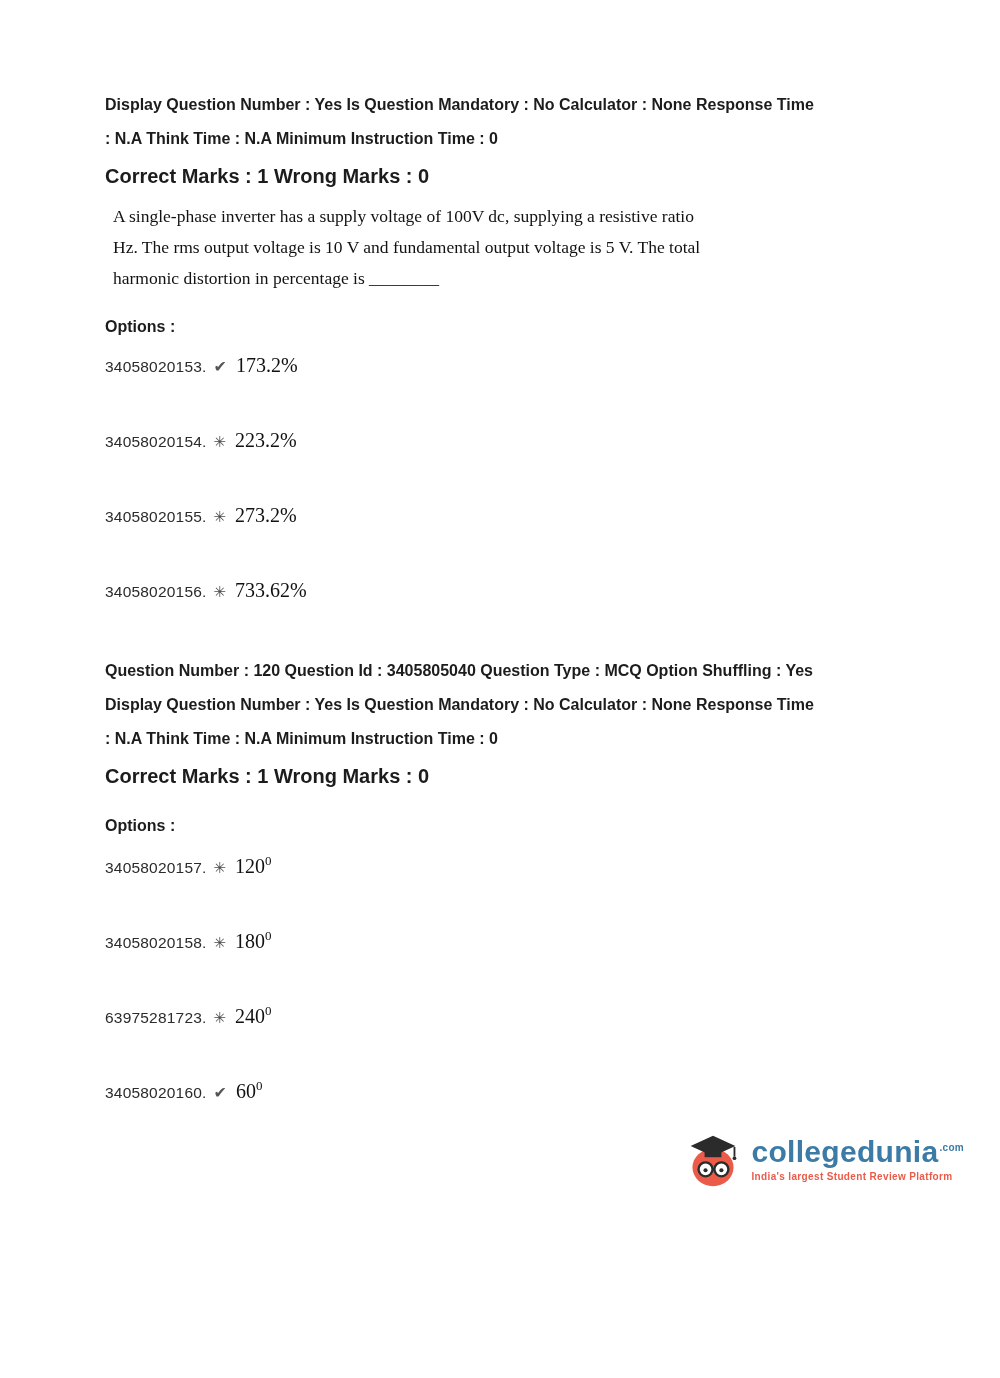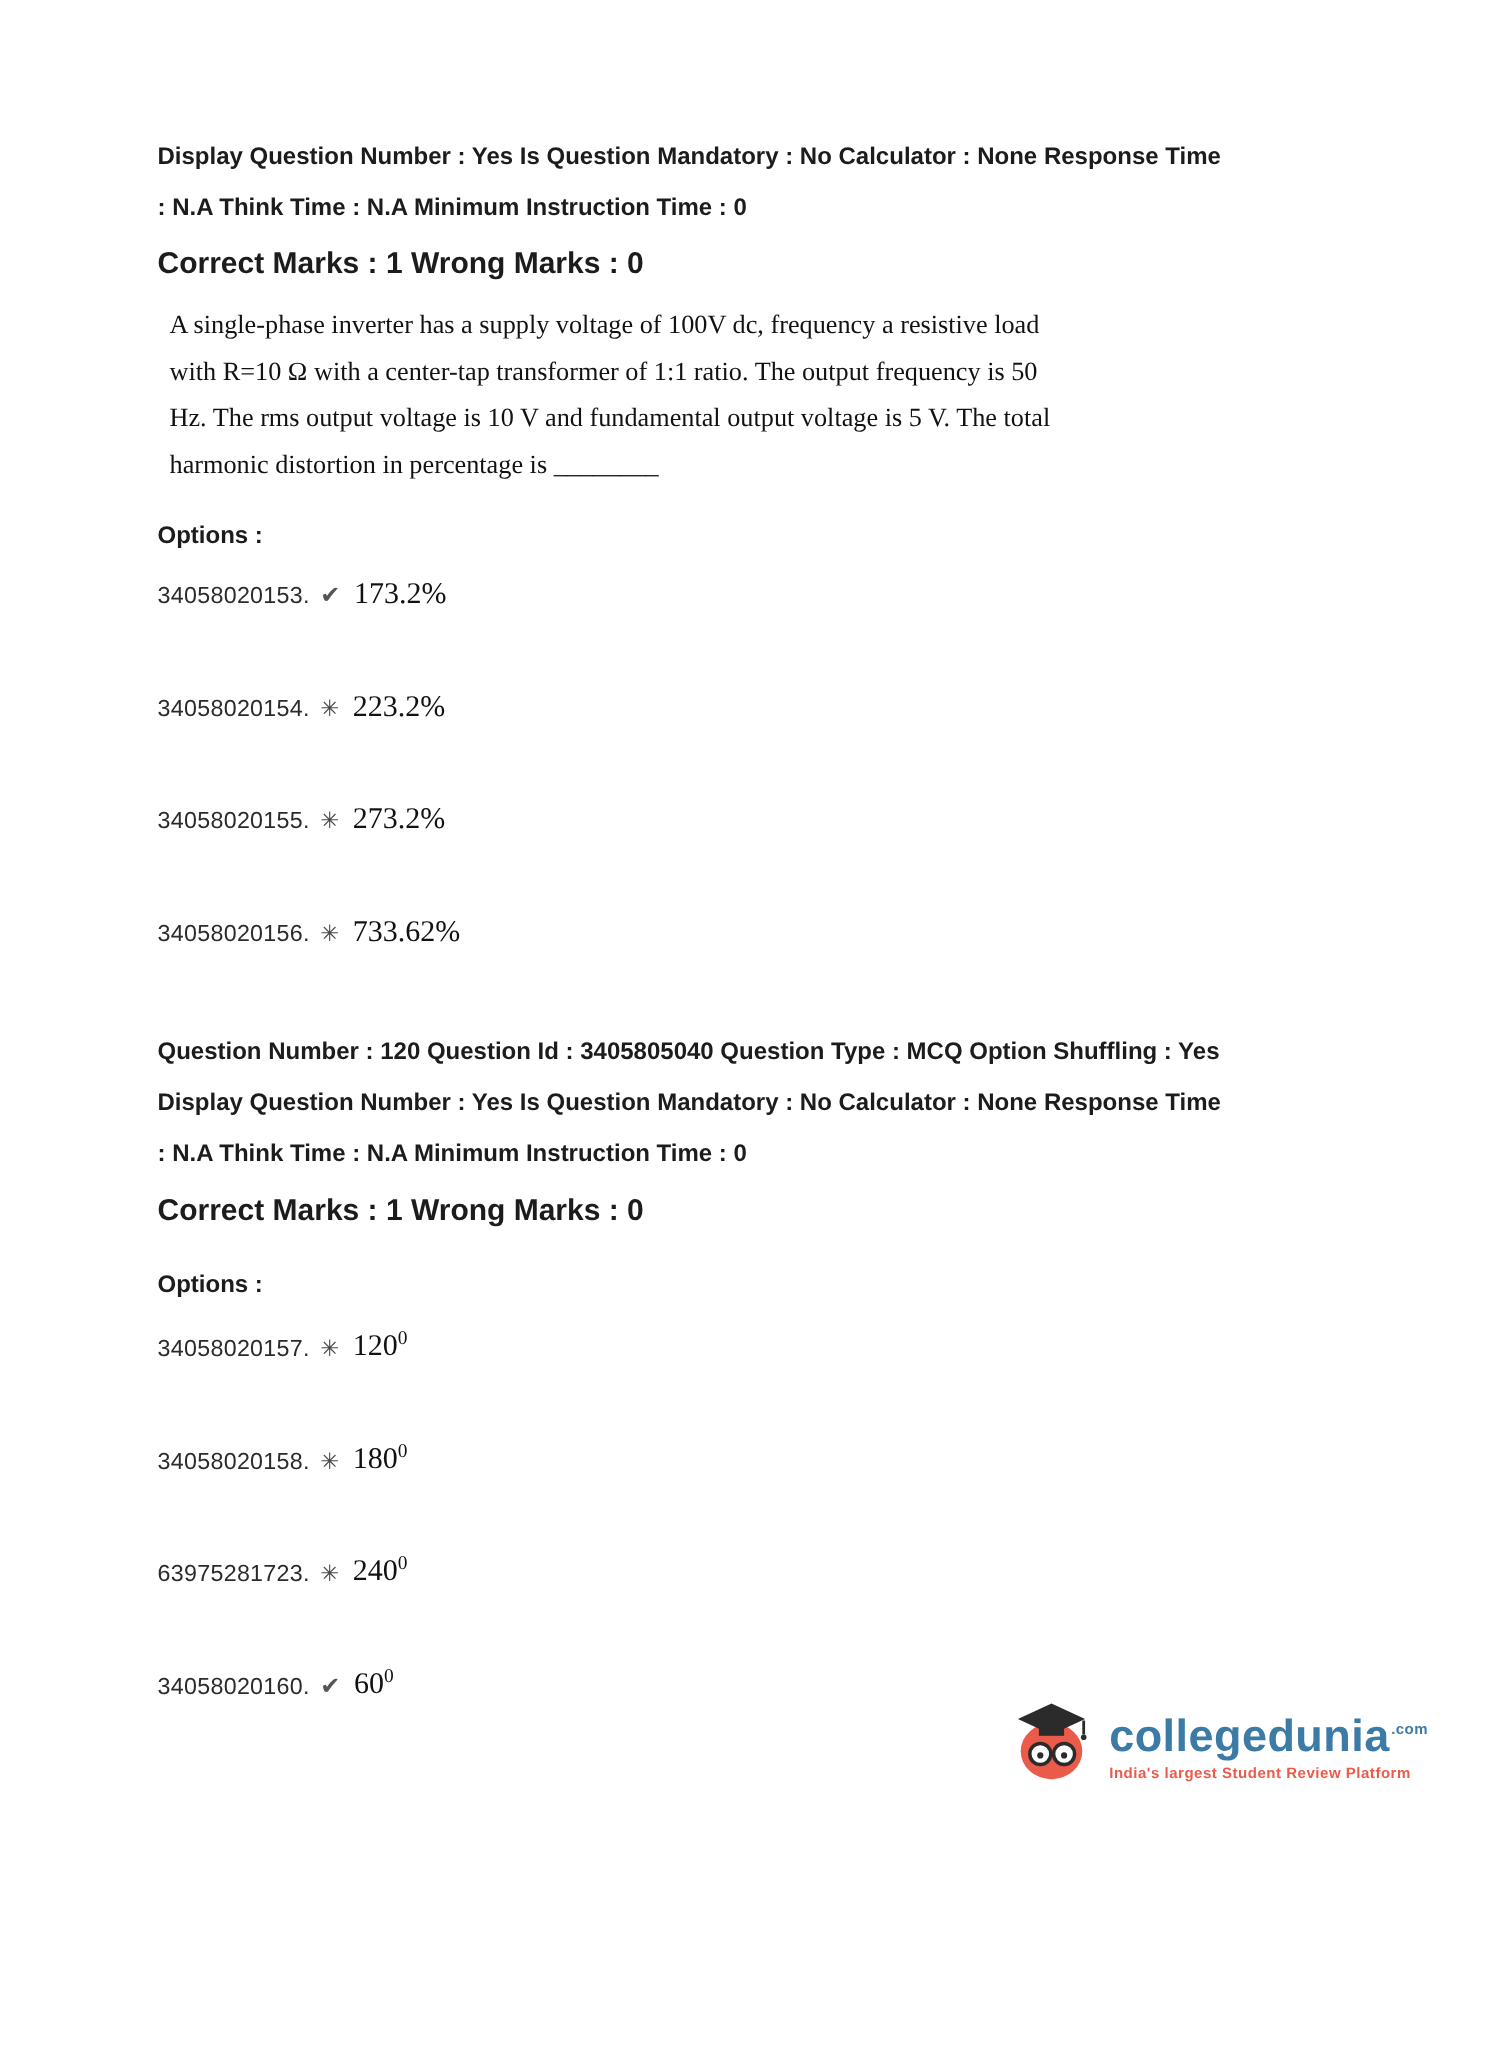--- a/index.html
+++ b/index.html
@@ -62,24 +62,24 @@
     font-family: "Liberation Serif", serif;
     font-size: 20px;
     color: #111111;
   }
   .option-value sup { font-size: 13px; }
 
   .question-block-2 { margin-top: 14px; }
 
   .footer-logo {
     position: absolute;
-    right: 48px;
+    right: 36px;
     bottom: 34px;
     display: flex;
-    align-items: flex-end;
+    align-items: flex-start;
     gap: 10px;
   }
   .mascot { width: 56px; height: 56px; }
   .brand-line {
     font-size: 30px;
     font-weight: bold;
     color: var(--brand-color, #3b7ba6);
     letter-spacing: 0.3px;
     line-height: 32px;
   }
@@ -105,22 +105,21 @@
   <div class="content">
 
     <div class="question-block">
       <div>
         <span class="meta-line">Display Question Number : Yes Is Question Mandatory : No Calculator : None Response Time</span>
         <span class="meta-line">: N.A Think Time : N.A Minimum Instruction Time : 0</span>
       </div>
       <div class="marks-line">Correct Marks : 1 Wrong Marks : 0</div>
 
       <div class="qtext">
-        <span class="line">A single-phase inverter has a supply voltage of 100V dc, frequency a resistive load</span>
-        <span class="line">with R=10 Ω with a center-tap transformer of 1:1 ratio. The output frequency is 50</span>
+        <span class="line">A single-phase inverter has a supply voltage of 100V dc, supplying a resistive ratio</span>
         <span class="line">Hz. The rms output voltage is 10 V and fundamental output voltage is 5 V. The total</span>
         <span class="line">harmonic distortion in percentage is ________</span>
       </div>
 
       <div class="options-label">Options :</div>
 
       <div class="options-list">
         <div class="option-row">
           <span class="option-id">34058020153.</span>
           <span class="option-mark correct">✔</span>

